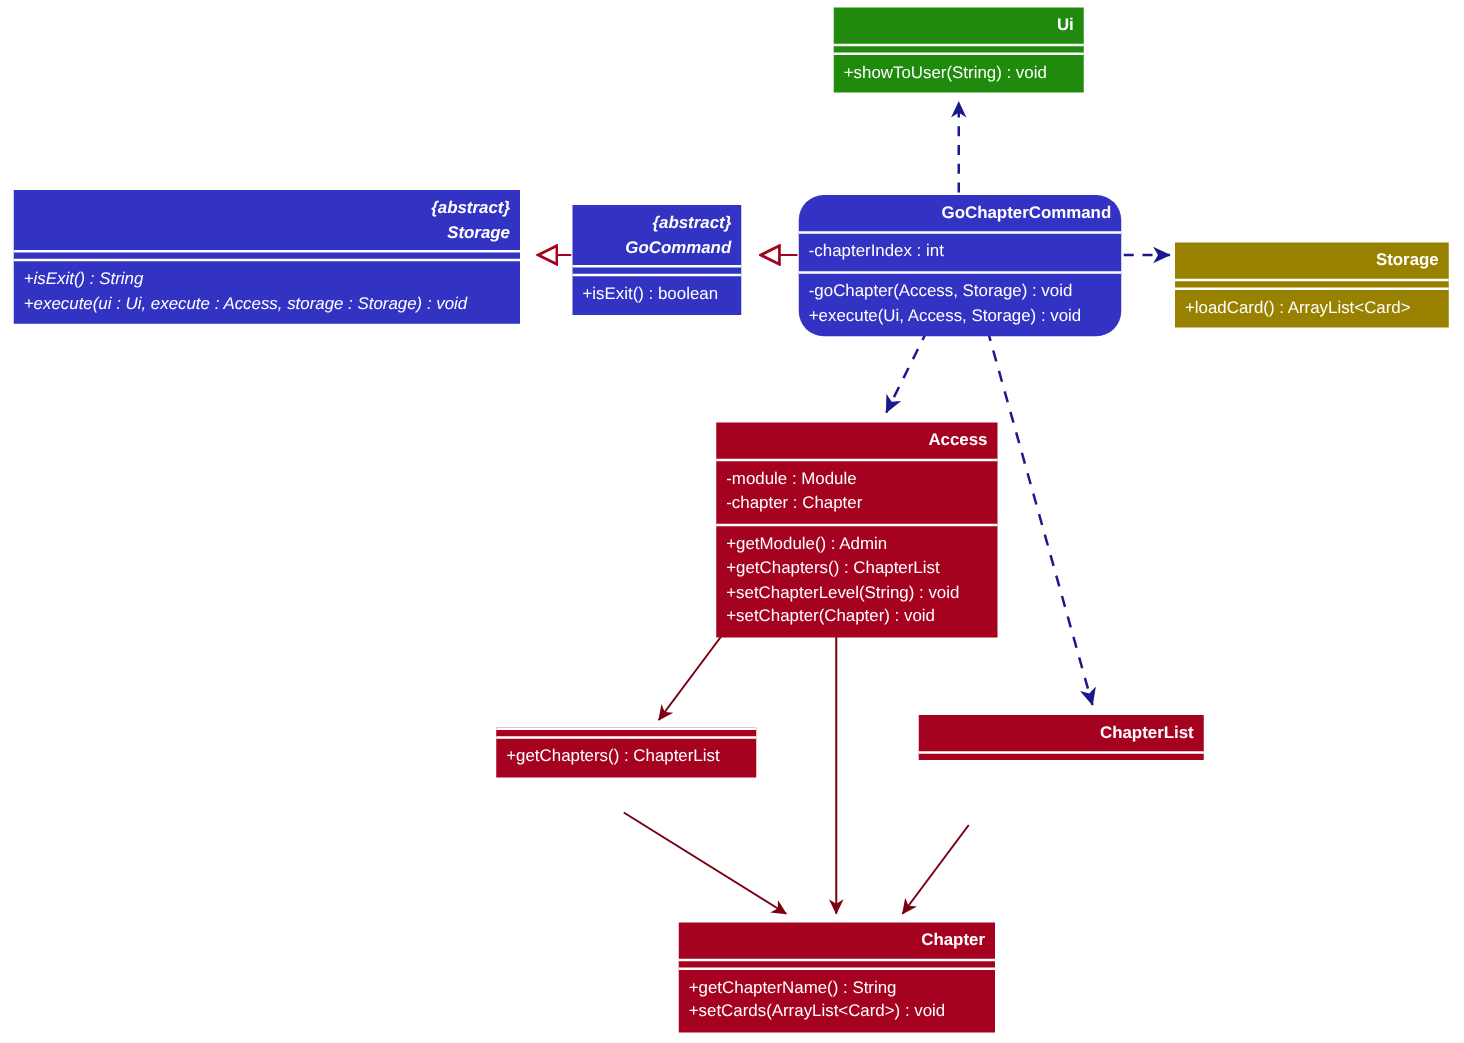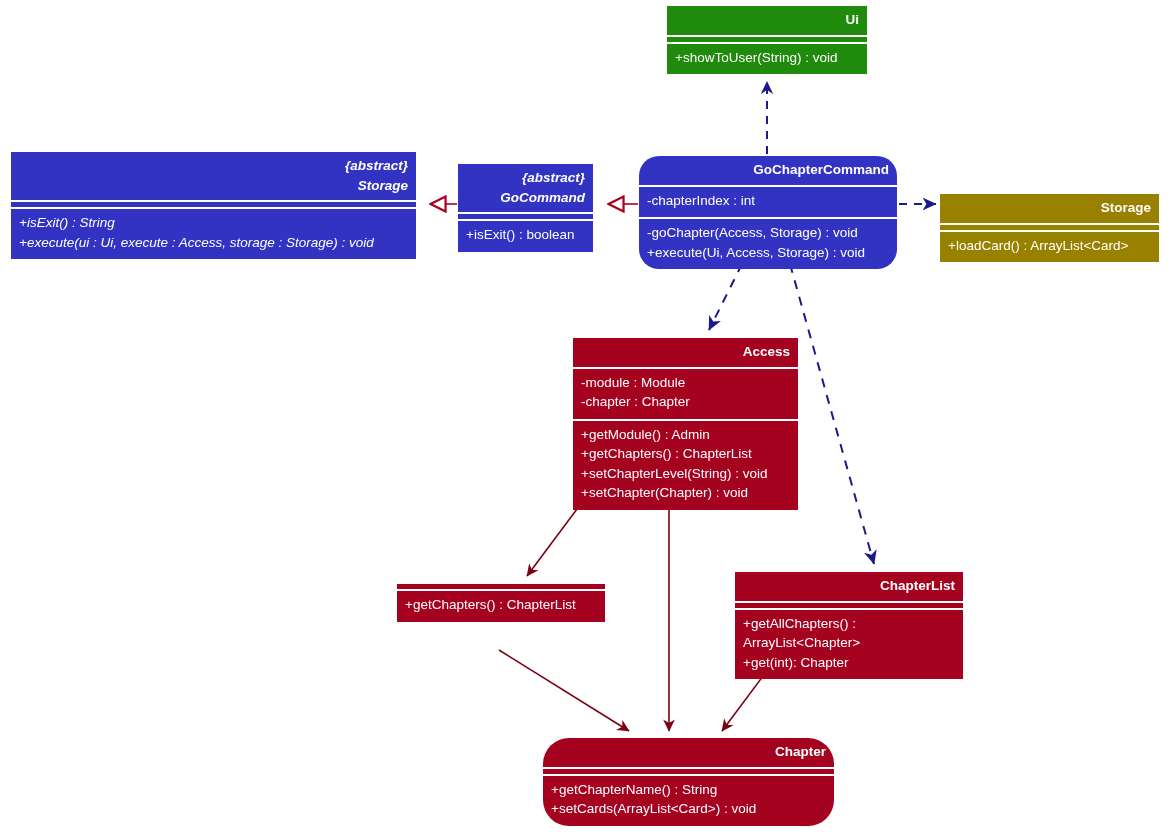--- a/index.html
+++ b/index.html
@@ -161,24 +161,22 @@
   </div>
 
   <div class="uml-class theme-red" style="left:397px; top:582px; width:208px;">
     <div class="uml-compartment empty"></div>
     <div class="uml-compartment">+getChapters() : ChapterList</div>
   </div>
 
   <div class="uml-class theme-red" style="left:735px; top:572px; width:228px;">
     <div class="uml-name">ChapterList</div>
     <div class="uml-compartment empty"></div>
-    <div class="uml-compartment">+getAllChapters() : ArrayList&lt;Chapter&gt;
-+get(int): Chapter</div>
   </div>
 
-  <div class="uml-class theme-red" style="left:543px; top:738px; width:291px;border-radius:26px;">
+  <div class="uml-class theme-red" style="left:543px; top:738px; width:253px;">
     <div class="uml-name">Chapter</div>
     <div class="uml-compartment empty"></div>
     <div class="uml-compartment">+getChapterName() : String
 +setCards(ArrayList&lt;Card&gt;) : void</div>
   </div>
 
 </div>
 
 </body></html>

